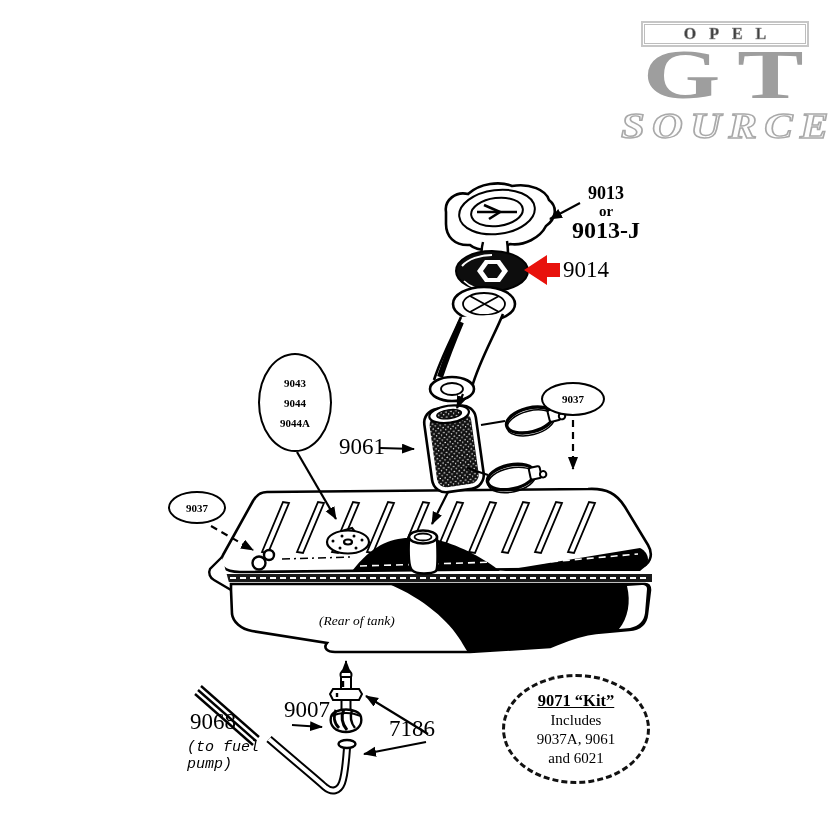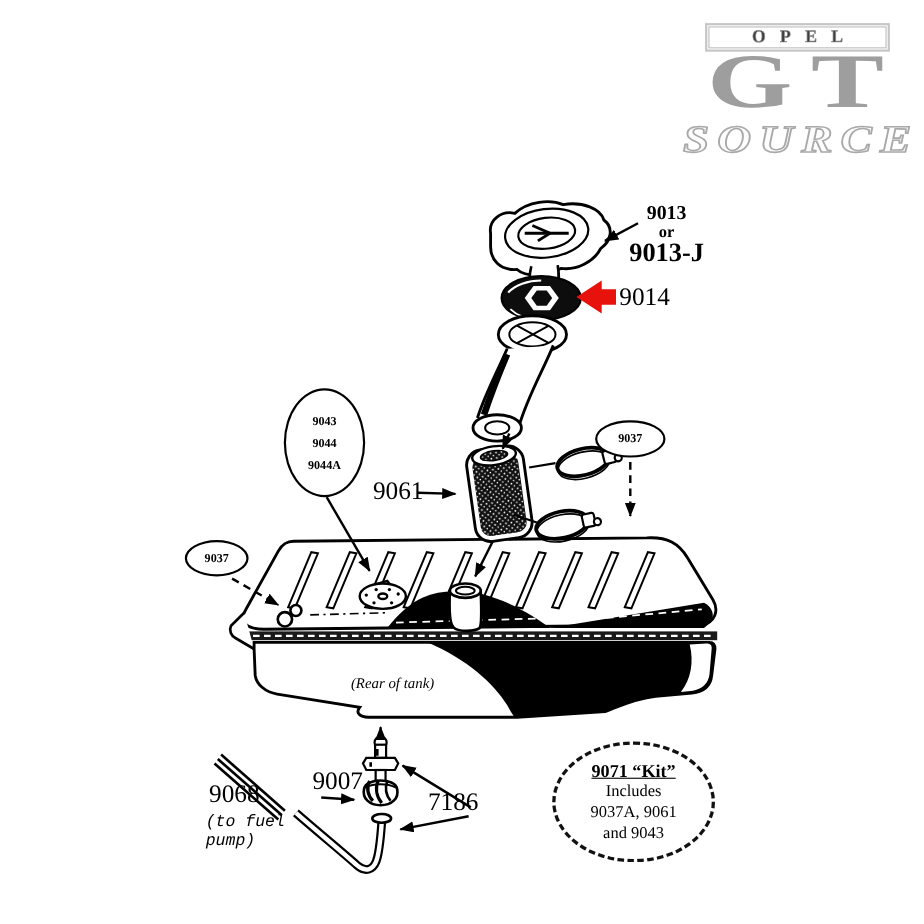--- a/index.html
+++ b/index.html
@@ -256,16 +256,16 @@
     <div>(to fuel</div>
     <div>pump)</div>
   </div>
 
   <div class="rear">(Rear of tank)</div>
 
   <div class="kit">
     <div class="t">9071 “Kit”</div>
     <div class="b">Includes</div>
     <div class="b">9037A, 9061</div>
-    <div class="b">and 9043</div>
+    <div class="b">and 6021</div>
   </div>
 
 </div>
 
 </body></html>

